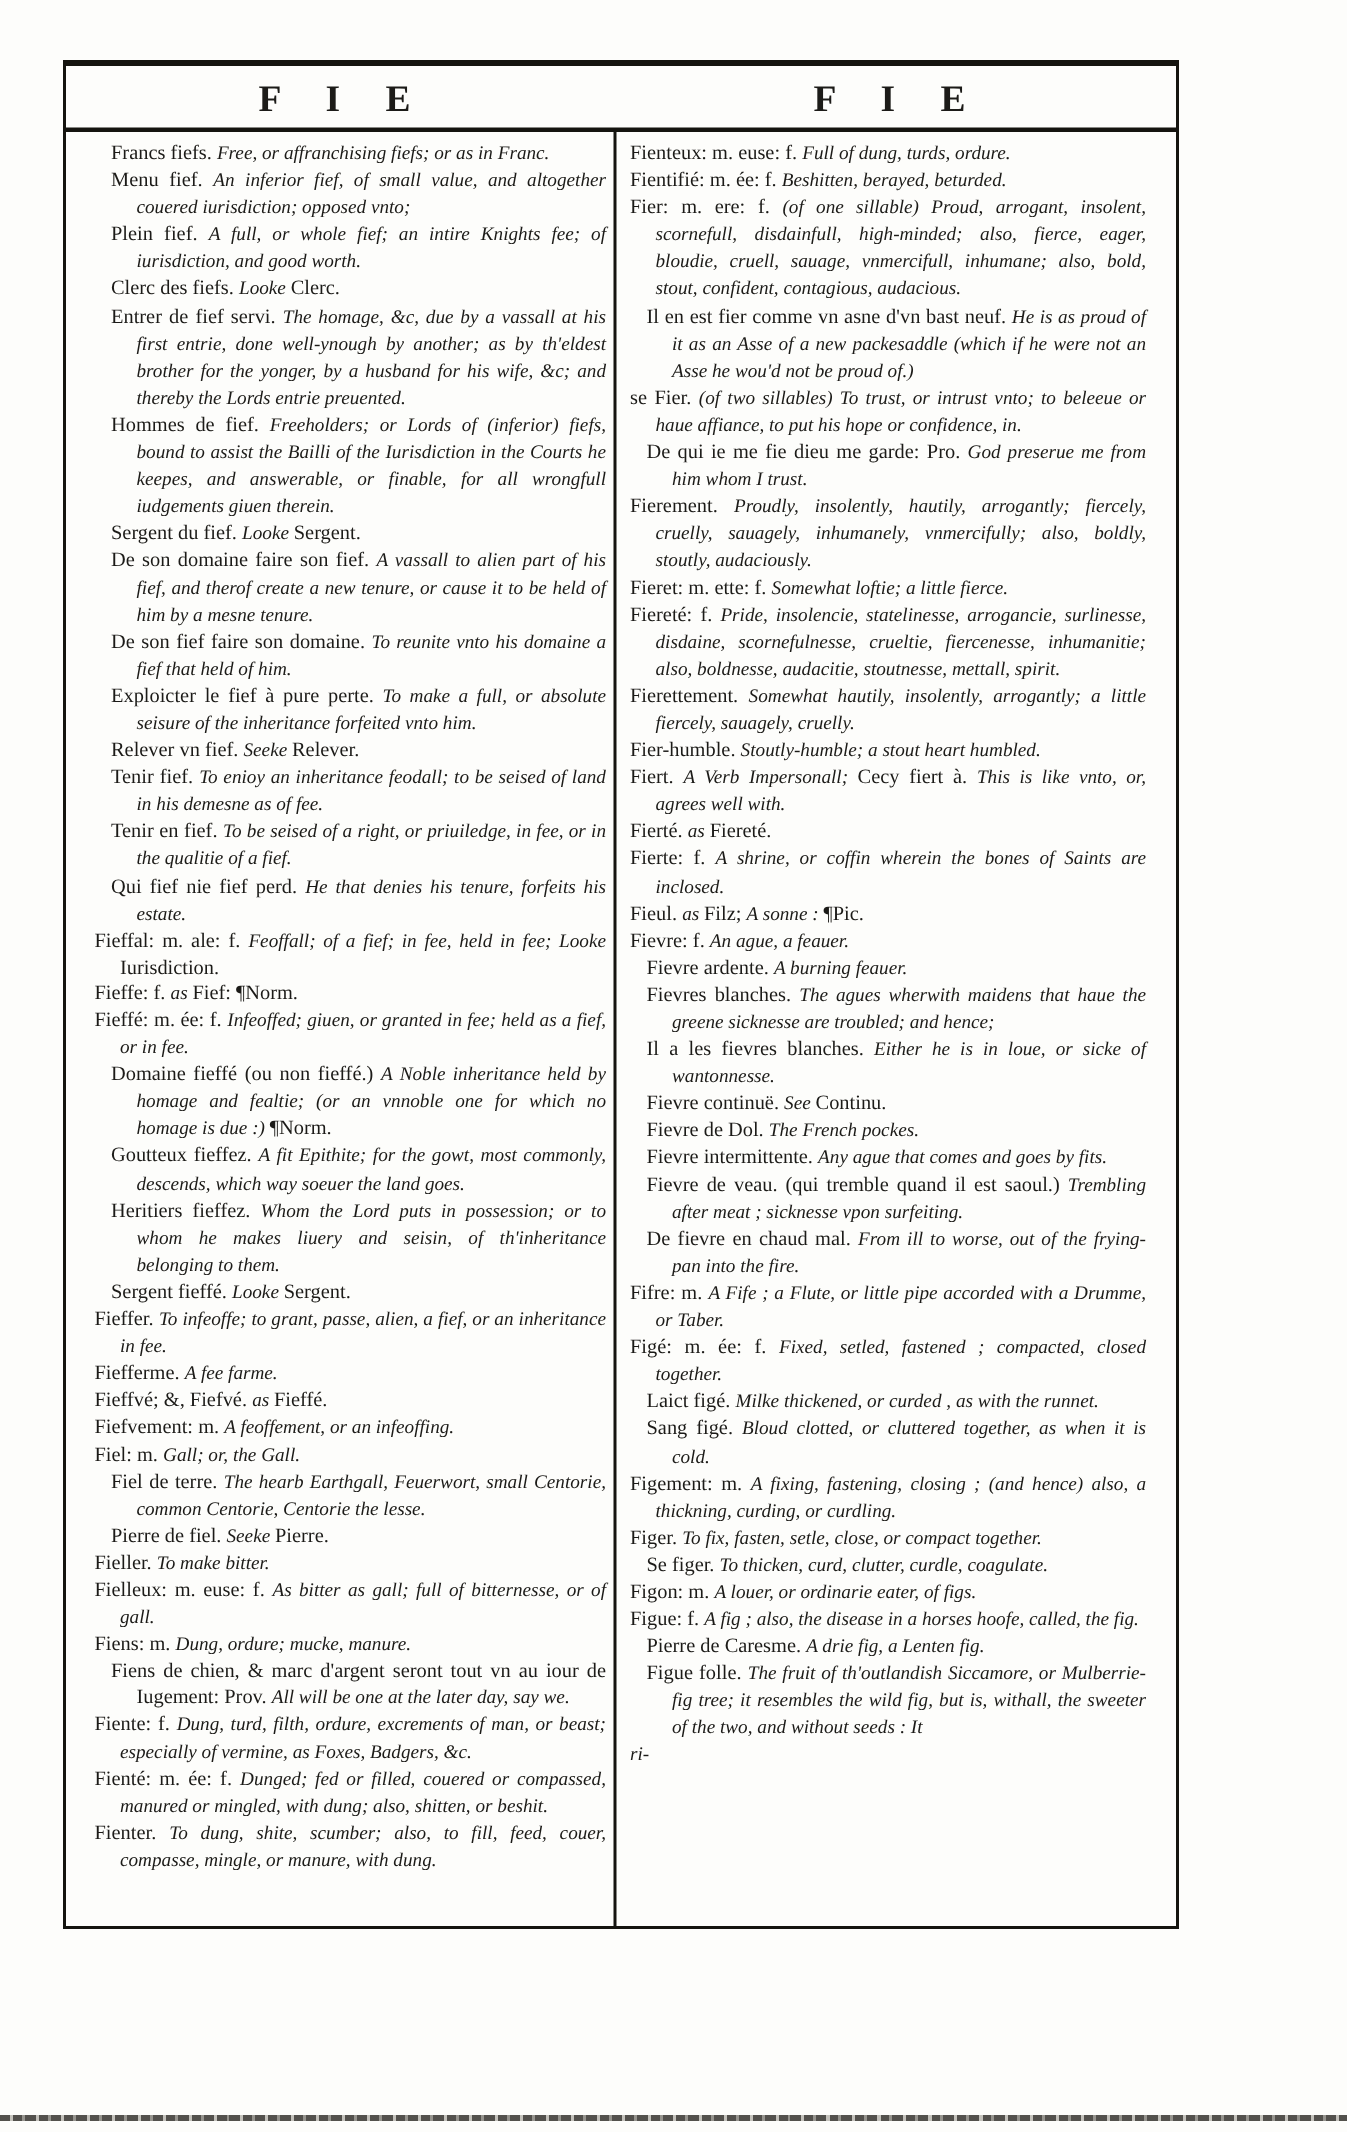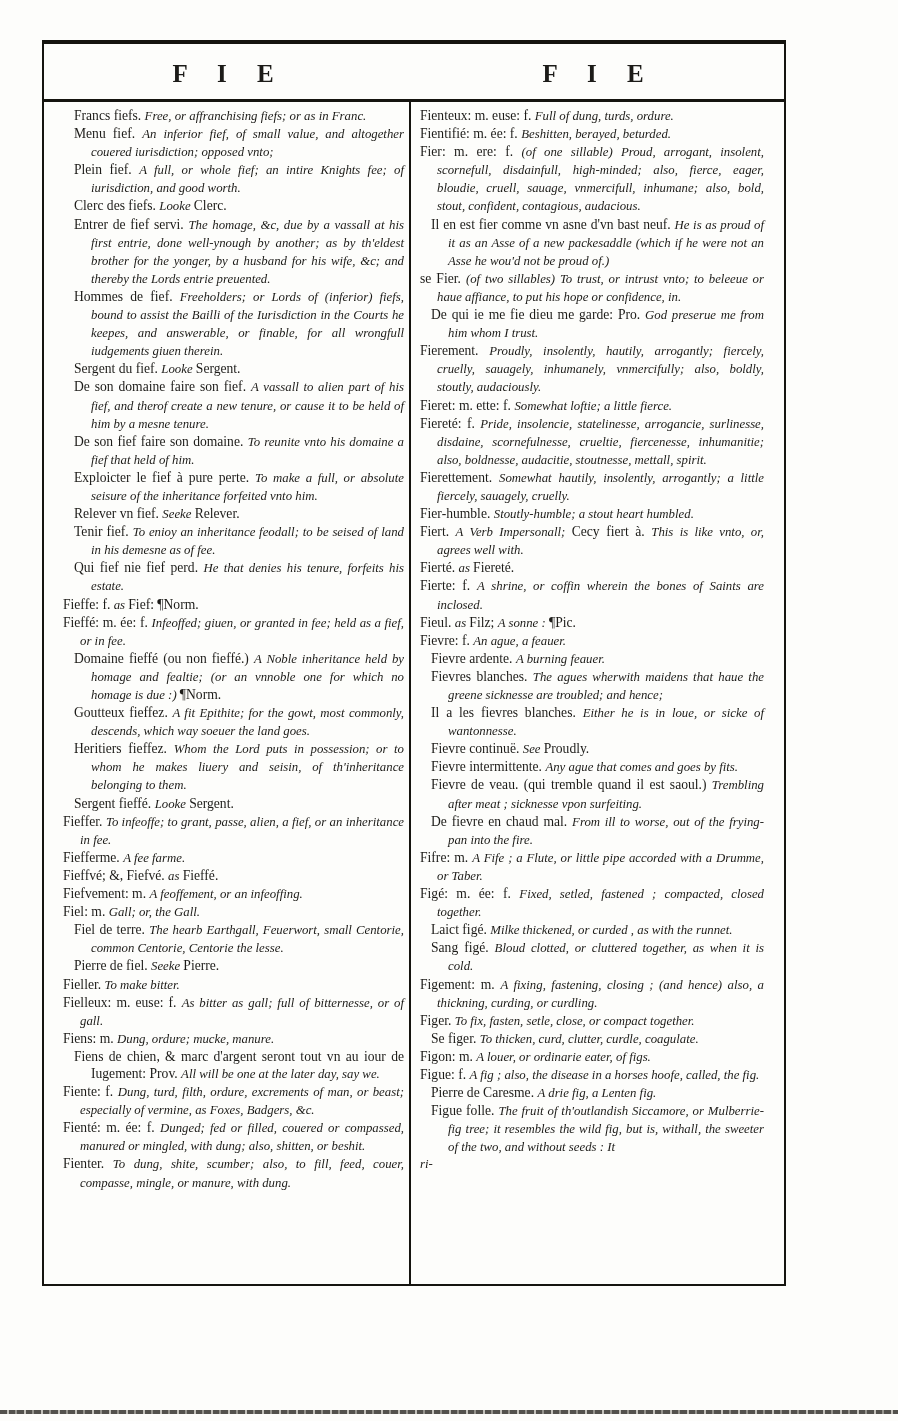--- a/index.html
+++ b/index.html
@@ -8,21 +8,21 @@
     background:#fdfdfb;
     font-family:"Liberation Serif","DejaVu Serif",serif;
     color:#1c1b18;
   }
   .page-frame{
     position:absolute;left:42px;top:40px;width:744px;height:1246px;
     border:2px solid #15140f;border-top-width:4px;
     box-sizing:border-box;background:#fdfdfb;overflow:hidden;
   }
   .header-band{
-    display:flex;height:58px;border-bottom:3px solid #15140f;
+    display:flex;height:44px;border-bottom:3px solid #15140f;
     align-items:center;box-sizing:border-box;
   }
   .header-cell{
     flex:1;text-align:center;font-size:25px;font-weight:bold;
     letter-spacing:12px;padding-top:4px;
     font-family:"Liberation Serif","DejaVu Serif",serif;
   }
   .columns{display:flex;height:1406px;overflow:hidden;}
   .col{box-sizing:border-box;overflow:hidden;padding-top:5px;}
   .col-left{
@@ -65,21 +65,23 @@
         <p class="entry ind1"><span class="seg-r">Plein fief. </span><span class="seg-i">A full, or whole fief;  an intire Knights fee; of iurisdiction, and good worth.</span></p>
         <p class="entry ind1"><span class="seg-r">Clerc des fiefs. </span><span class="seg-i">Looke </span><span class="seg-r">Clerc.</span></p>
         <p class="entry ind1"><span class="seg-r">Entrer de fief servi. </span><span class="seg-i">The homage, &amp;c, due by a vassall at his first entrie, done well-ynough by another; as by th'eldest brother for the yonger, by a husband for his wife, &amp;c; and thereby the Lords entrie preuented.</span></p>
         <p class="entry ind1"><span class="seg-r">Hommes de fief. </span><span class="seg-i">Freeholders; or Lords of (inferior) fiefs, bound to assist the Bailli of the Iurisdiction in the Courts he keepes, and answerable, or finable, for all wrongfull iudgements giuen therein.</span></p>
         <p class="entry ind1"><span class="seg-r">Sergent du fief. </span><span class="seg-i">Looke </span><span class="seg-r">Sergent.</span></p>
         <p class="entry ind1"><span class="seg-r">De son domaine faire son fief. </span><span class="seg-i">A vassall to alien part of his fief, and therof create a new tenure, or cause it to be held of him by a mesne tenure.</span></p>
         <p class="entry ind1"><span class="seg-r">De son fief faire son domaine. </span><span class="seg-i">To reunite vnto his domaine a fief that held of him.</span></p>
         <p class="entry ind1"><span class="seg-r">Exploicter le fief à pure perte. </span><span class="seg-i">To make a full, or absolute seisure of the inheritance forfeited vnto him.</span></p>
         <p class="entry ind1"><span class="seg-r">Relever vn fief. </span><span class="seg-i">Seeke </span><span class="seg-r">Relever.</span></p>
         <p class="entry ind1"><span class="seg-r">Tenir fief. </span><span class="seg-i">To enioy an inheritance feodall; to be seised of land in his demesne as of fee.</span></p>
+        <p class="entry ind1"><span class="seg-r">Tenir en fief. </span><span class="seg-i">To be seised of a right, or priuiledge, in fee, or in the qualitie of a fief.</span></p>
         <p class="entry ind1"><span class="seg-r">Qui fief nie fief perd. </span><span class="seg-i">He that denies his tenure, forfeits his estate.</span></p>
+        <p class="entry"><span class="seg-r">Fieffal: m. ale: f. </span><span class="seg-i">Feoffall; of a fief; in fee, held in fee; Looke </span><span class="seg-r">Iurisdiction.</span></p>
         <p class="entry"><span class="seg-r">Fieffe: f. </span><span class="seg-i">as </span><span class="seg-r">Fief: ¶Norm.</span></p>
         <p class="entry"><span class="seg-r">Fieffé: m. ée: f. </span><span class="seg-i">Infeoffed; giuen, or granted in fee; held as a fief, or in fee.</span></p>
         <p class="entry ind1"><span class="seg-r">Domaine fieffé (ou non fieffé.) </span><span class="seg-i">A Noble inheritance held by homage and fealtie; (or an vnnoble one for which no homage is due :) </span><span class="seg-r">¶Norm.</span></p>
         <p class="entry ind1"><span class="seg-r">Goutteux fieffez. </span><span class="seg-i">A fit Epithite; for the gowt, most commonly, descends, which way soeuer the land goes.</span></p>
         <p class="entry ind1"><span class="seg-r">Heritiers fieffez. </span><span class="seg-i">Whom the Lord puts in possession; or to whom he makes liuery and seisin, of th'inheritance belonging to them.</span></p>
         <p class="entry ind1"><span class="seg-r">Sergent fieffé. </span><span class="seg-i">Looke </span><span class="seg-r">Sergent.</span></p>
         <p class="entry"><span class="seg-r">Fieffer. </span><span class="seg-i">To infeoffe; to grant, passe, alien, a fief, or an inheritance in fee.</span></p>
         <p class="entry"><span class="seg-r">Fiefferme. </span><span class="seg-i">A fee farme.</span></p>
         <p class="entry"><span class="seg-r">Fieffvé; &amp;, Fiefvé. </span><span class="seg-i">as </span><span class="seg-r">Fieffé.</span></p>
         <p class="entry"><span class="seg-r">Fiefvement: m. </span><span class="seg-i">A feoffement, or an infeoffing.</span></p>
@@ -107,21 +109,22 @@
         <p class="entry"><span class="seg-r">Fierettement. </span><span class="seg-i">Somewhat hautily, insolently, arrogantly; a little fiercely, sauagely, cruelly.</span></p>
         <p class="entry"><span class="seg-r">Fier-humble. </span><span class="seg-i">Stoutly-humble;  a stout heart humbled.</span></p>
         <p class="entry"><span class="seg-r">Fiert. </span><span class="seg-i">A Verb Impersonall; </span><span class="seg-r">Cecy fiert à. </span><span class="seg-i">This is like vnto, or, agrees well with.</span></p>
         <p class="entry"><span class="seg-r">Fierté. </span><span class="seg-i">as </span><span class="seg-r">Fiereté.</span></p>
         <p class="entry"><span class="seg-r">Fierte: f. </span><span class="seg-i">A shrine, or coffin wherein the bones of Saints are inclosed.</span></p>
         <p class="entry"><span class="seg-r">Fieul. </span><span class="seg-i">as </span><span class="seg-r">Filz; </span><span class="seg-i">A sonne : </span><span class="seg-r">¶Pic.</span></p>
         <p class="entry"><span class="seg-r">Fievre: f. </span><span class="seg-i">An ague, a feauer.</span></p>
         <p class="entry ind1"><span class="seg-r">Fievre ardente. </span><span class="seg-i">A burning feauer.</span></p>
         <p class="entry ind1"><span class="seg-r">Fievres blanches. </span><span class="seg-i">The agues wherwith maidens that haue the greene sicknesse are troubled; and hence;</span></p>
         <p class="entry ind1"><span class="seg-r">Il a les fievres blanches. </span><span class="seg-i">Either he is in loue, or sicke of wantonnesse.</span></p>
-        <p class="entry ind1"><span class="seg-r">Fievre continuë. </span><span class="seg-i">See </span><span class="seg-r">Proudly.</span></p>
+        <p class="entry ind1"><span class="seg-r">Fievre continuë. </span><span class="seg-i">See </span><span class="seg-r">Continu.</span></p>
+        <p class="entry ind1"><span class="seg-r">Fievre de Dol. </span><span class="seg-i">The French pockes.</span></p>
         <p class="entry ind1"><span class="seg-r">Fievre intermittente. </span><span class="seg-i">Any ague that comes and goes by fits.</span></p>
         <p class="entry ind1"><span class="seg-r">Fievre de veau. (qui tremble quand il est saoul.) </span><span class="seg-i">Trembling after meat ; sicknesse vpon surfeiting.</span></p>
         <p class="entry ind1"><span class="seg-r">De fievre en chaud mal. </span><span class="seg-i">From ill to worse, out of the frying-pan into the fire.</span></p>
         <p class="entry"><span class="seg-r">Fifre: m. </span><span class="seg-i">A Fife ; a Flute, or little pipe accorded with a Drumme, or Taber.</span></p>
         <p class="entry"><span class="seg-r">Figé: m. ée: f. </span><span class="seg-i">Fixed, setled, fastened ; compacted, closed together.</span></p>
         <p class="entry ind1"><span class="seg-r">Laict figé. </span><span class="seg-i">Milke thickened, or curded , as with the runnet.</span></p>
         <p class="entry ind1"><span class="seg-r">Sang figé. </span><span class="seg-i">Bloud clotted, or cluttered together, as when it is cold.</span></p>
         <p class="entry"><span class="seg-r">Figement: m. </span><span class="seg-i">A fixing, fastening, closing ; (and hence) also, a thickning, curding, or curdling.</span></p>
         <p class="entry"><span class="seg-r">Figer. </span><span class="seg-i">To fix, fasten, setle, close, or compact together.</span></p>
         <p class="entry ind1"><span class="seg-r">Se figer. </span><span class="seg-i">To thicken, curd, clutter, curdle, coagulate.</span></p>

